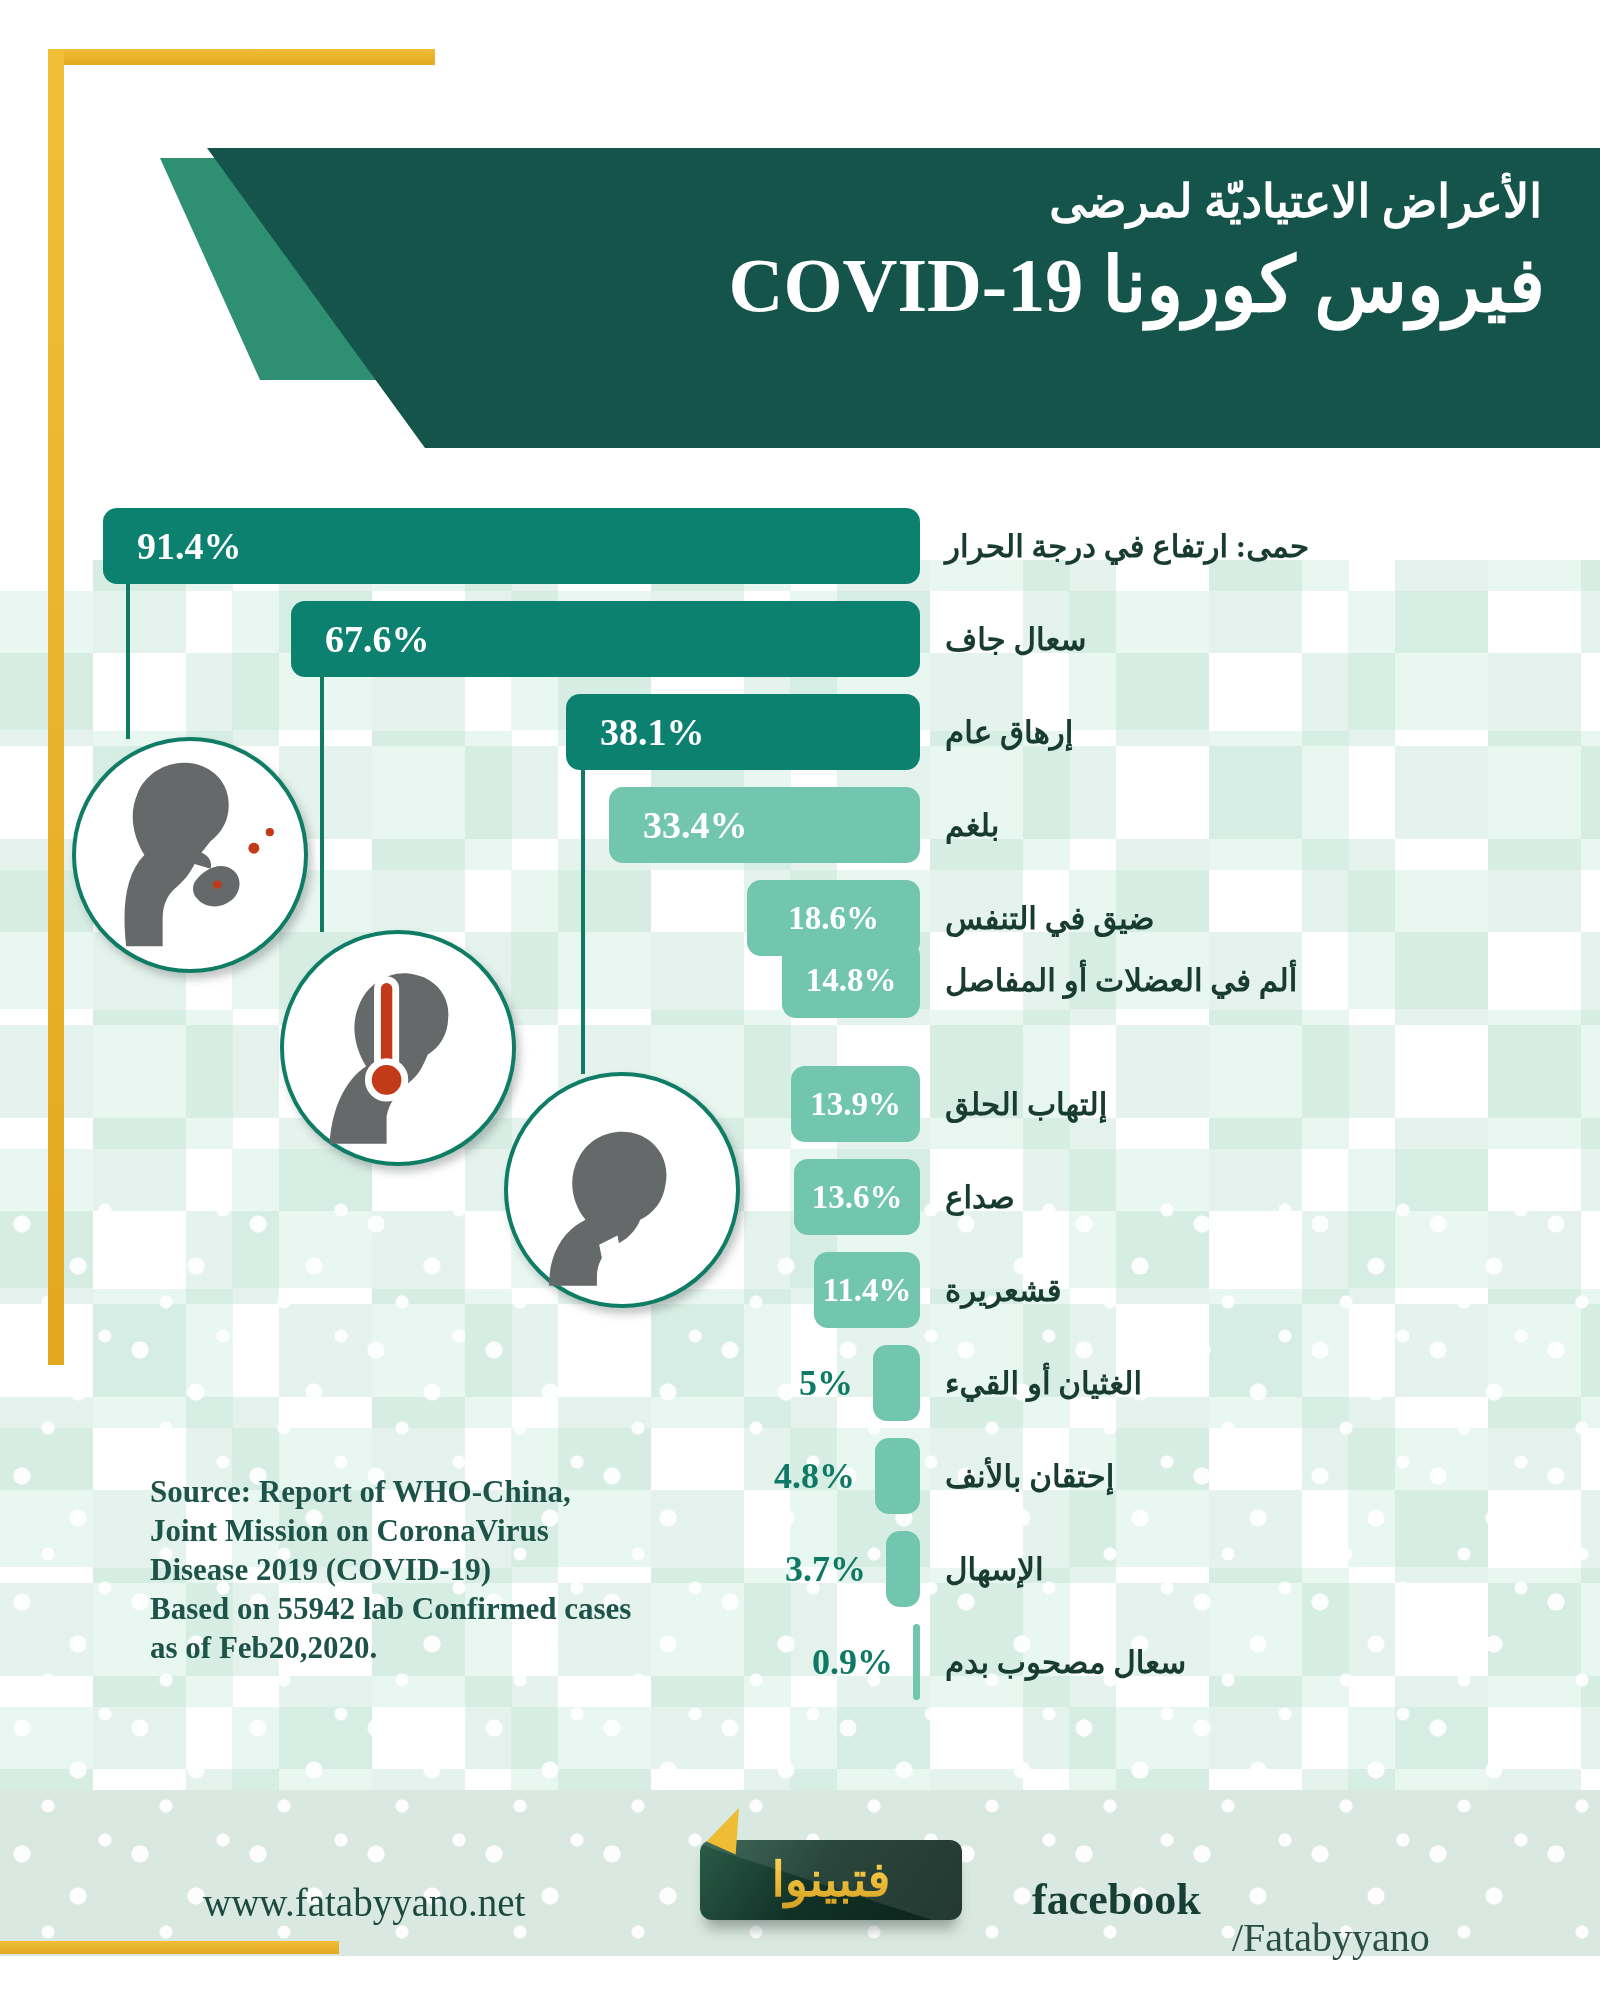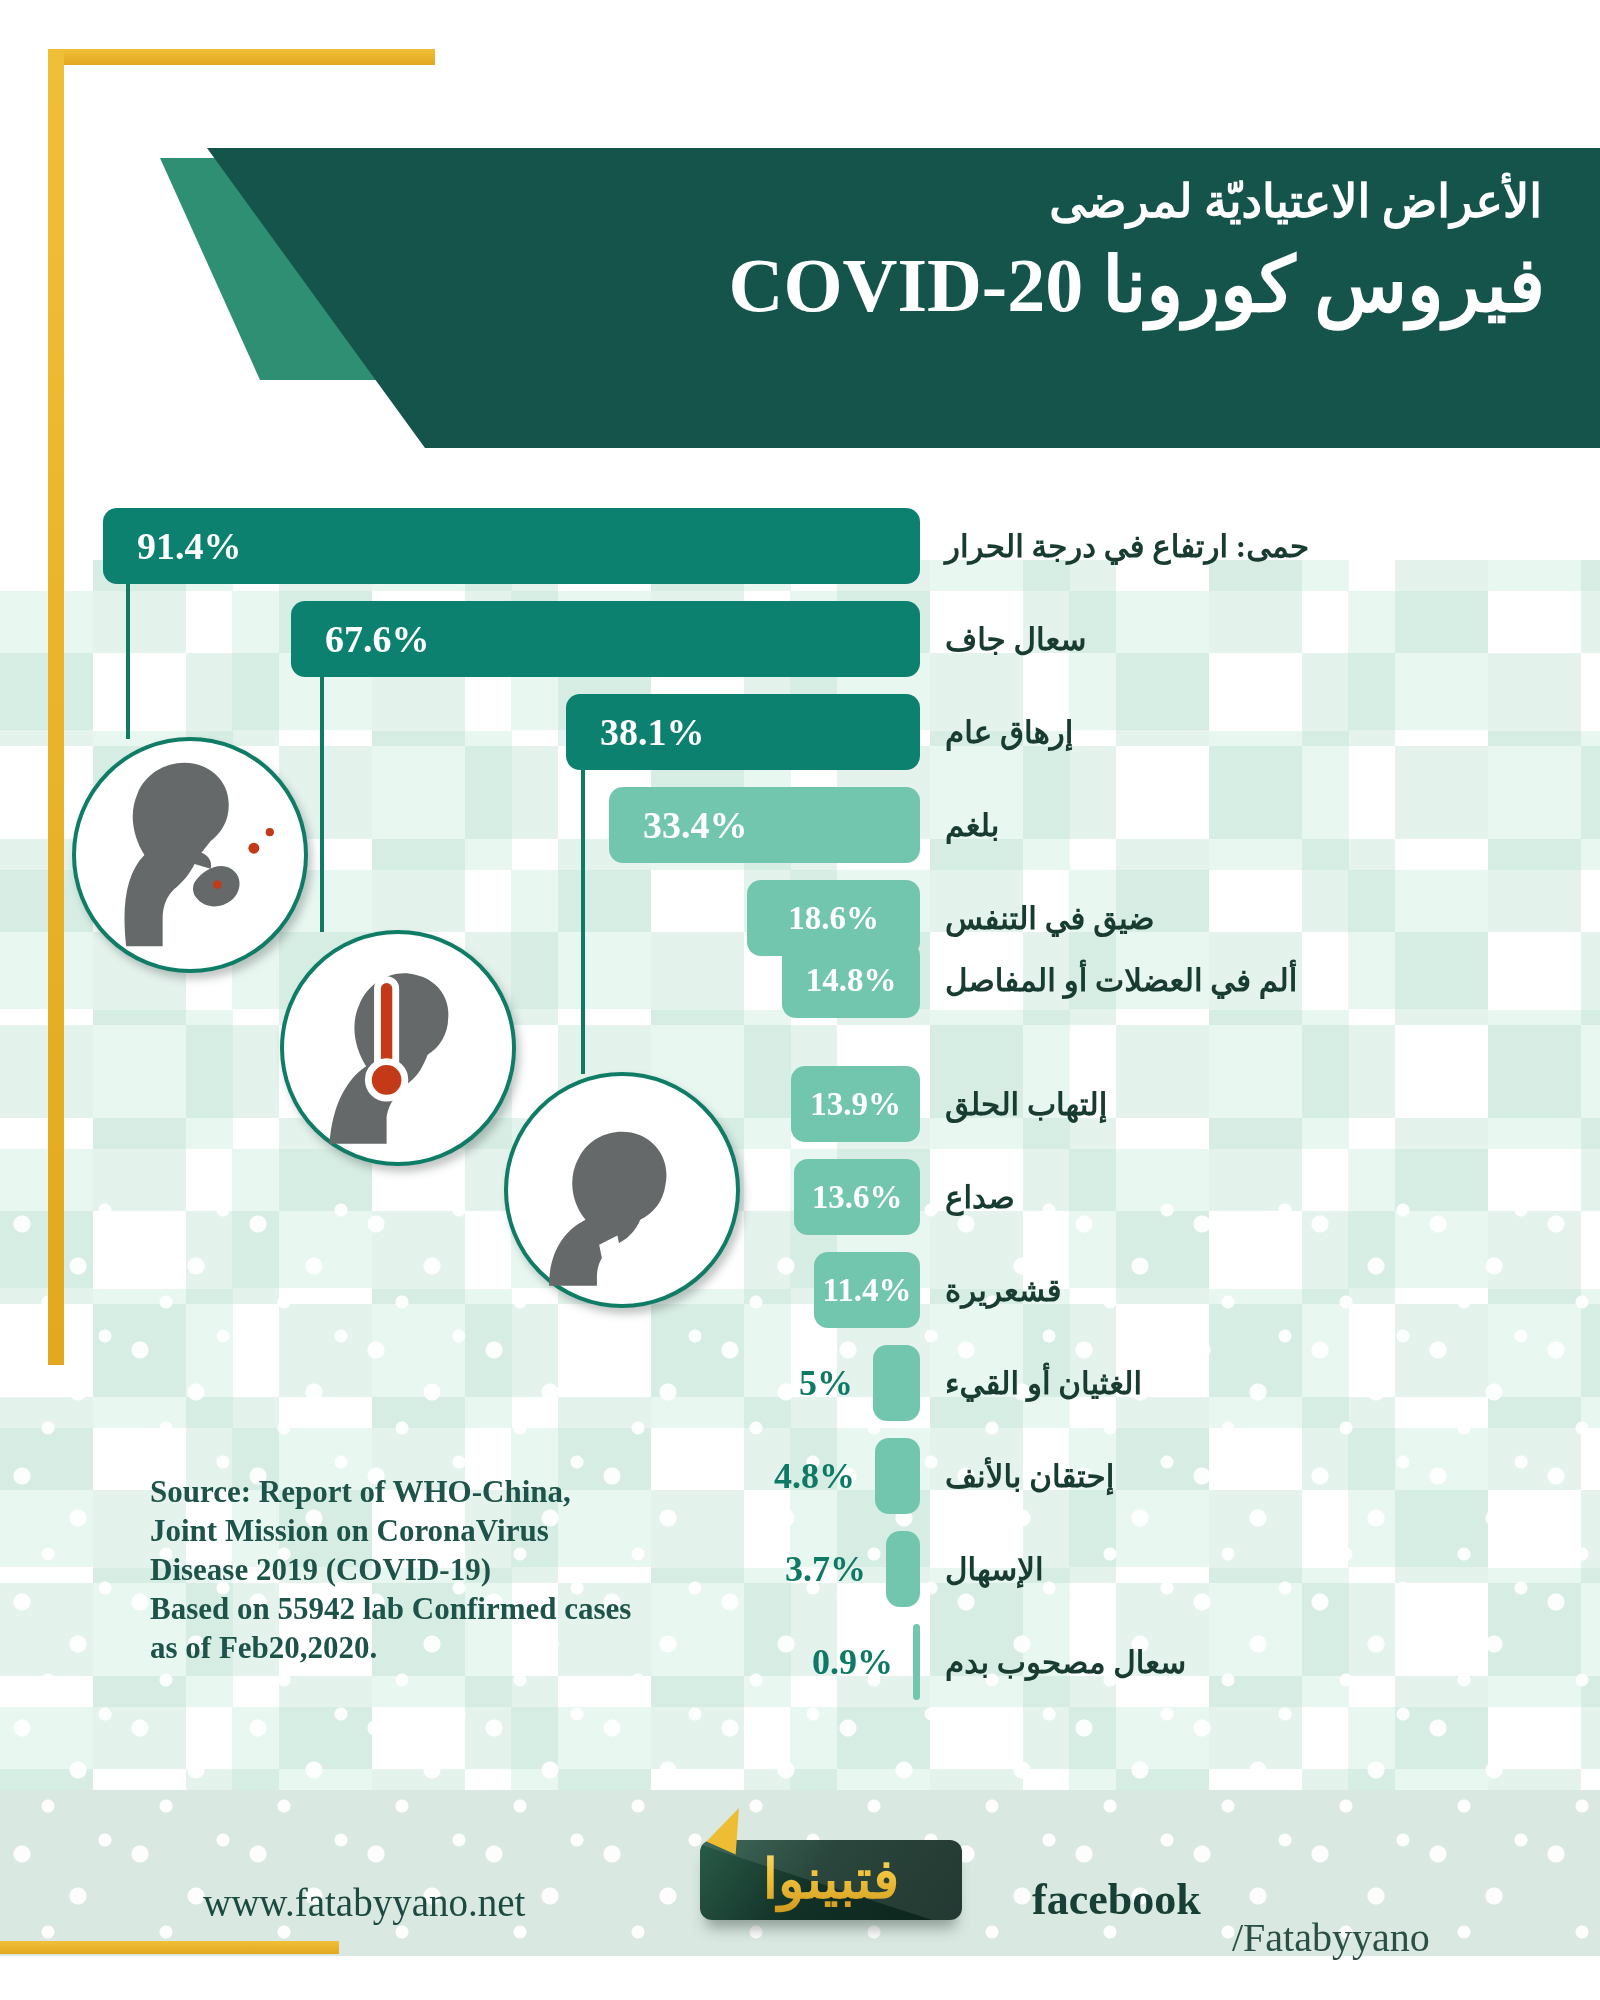--- a/index.html
+++ b/index.html
@@ -90,21 +90,21 @@
     background:linear-gradient(125deg,#2a5b49 0%,#123126 45%,#0b221b 100%);
     box-shadow:0 14px 14px -6px rgba(60,70,66,0.45);
     overflow:hidden;
   }
   .logo-sheen{
     position:absolute;left:-30px;top:-60px;width:420px;height:120px;
     background:rgba(255,255,255,0.10);transform:rotate(18deg);
   }
   .logo-text{
     position:absolute;left:12px;top:26px;width:262px;text-align:center;
-    font-size:55px;font-weight:bold;line-height:96px;
+    font-size:48px;font-weight:bold;line-height:96px;
     background:linear-gradient(180deg,#fbe58a 5%,#f0c23c 45%,#c98f17 95%);
     -webkit-background-clip:text;background-clip:text;color:transparent;
   }
   .logo-pen{
     position:absolute;left:26px;top:0;width:0;height:0;z-index:9;
     border-left:16px solid transparent;border-right:16px solid transparent;
     border-bottom:44px solid #eebd33;transform:rotate(24deg);
   }
   .gold-fill{background:linear-gradient(180deg,#f0bf38,#e2a81f);}
 </style>
@@ -119,21 +119,21 @@
   <div class="bottom-white"></div>
 
   <div class="gold-h gold-fill"></div>
   <div class="gold-v gold-fill"></div>
   <div class="gold-strip gold-fill"></div>
 
   <div class="header">
     <div class="banner-light" style="background:#2f8f72;"></div>
     <div class="banner-dark" style="background:#14544a;"></div>
     <div class="title1">الأعراض الاعتياديّة لمرضى</div>
-    <div class="title2">فيروس كورونا COVID-20</div>
+    <div class="title2">فيروس كورونا COVID-19</div>
   </div>
 
   <div class="conn" style="left:126px;top:582px;height:157px;"></div>
   <div class="conn" style="left:320px;top:675px;height:257px;"></div>
   <div class="conn" style="left:581px;top:768px;height:306px;"></div>
 
   <div class="circle" style="left:72px;top:737px;">
     <svg viewBox="0 0 100 100">
       <path fill="#65696a" d="M22,90 C20,72 22,58 30,50 C25,42 23,32 27,23 C31,13 42,8 52,10 C61,12 67,19 67,28 C67,35 64,40 59,44 L55,49 C58,50 60,53 59,56 L52,54 C50,58 47,62 43,65 C40,68 38,72 38,78 L38,90 Z"></path>
       <path fill="#65696a" d="M52,62 C56,56 63,53 68,56 C73,59 73,66 68,70 C63,74 56,73 53,69 C51,67 51,64 52,62 Z"></path>

